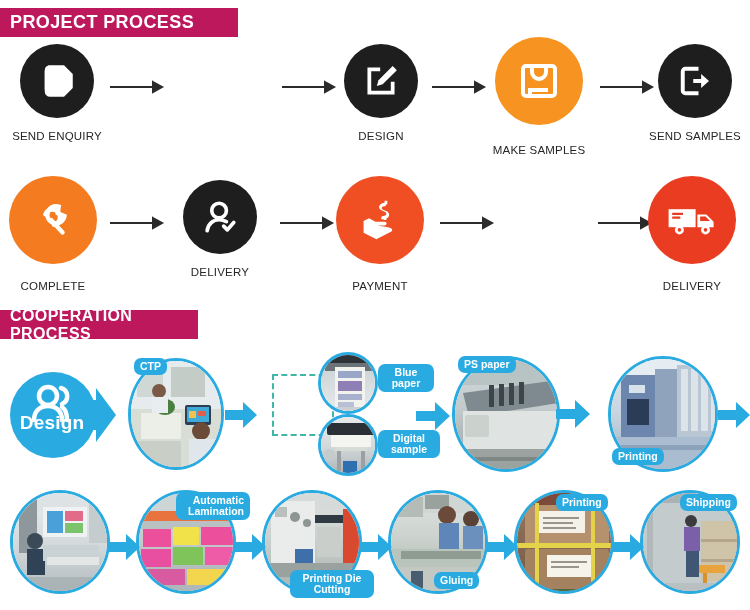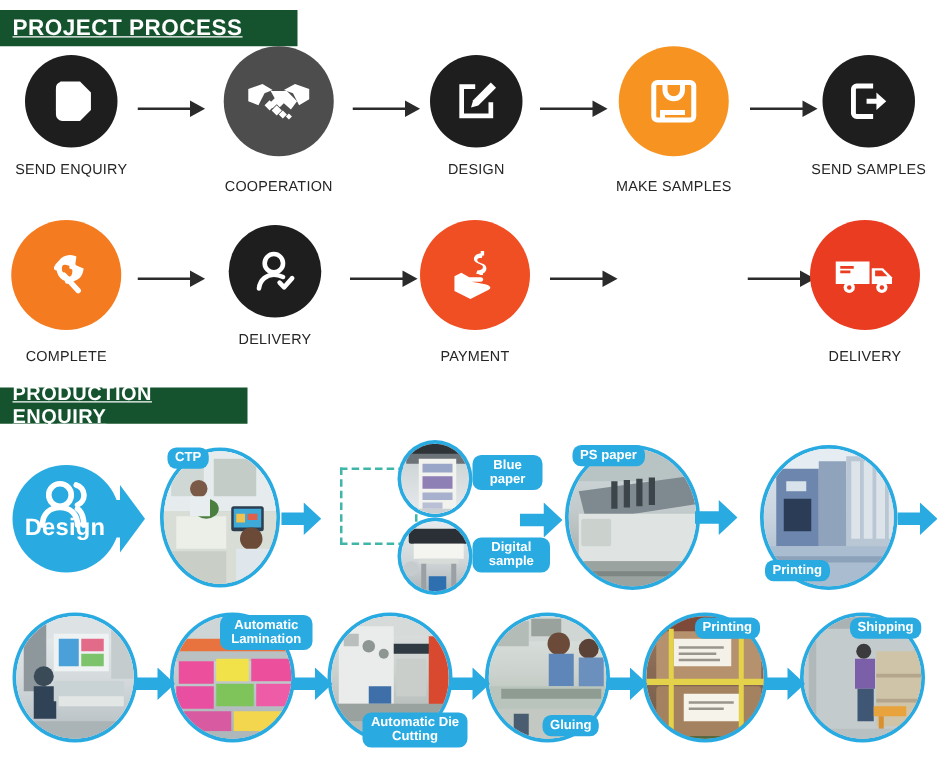--- a/index.html
+++ b/index.html
@@ -8,29 +8,28 @@
     background:#ffffff;
     font-family:"Liberation Sans", sans-serif;
     overflow:hidden;
     position:relative;
   }
   .stage{position:relative;width:750px;height:610px;}
 
   
   .banner{
     position:absolute;
-    background:#14532d;
+    background:#be185d;
     color:#ffffff;
     font-size:18px;
     font-weight:bold;
     letter-spacing:.4px;
     display:flex;align-items:center;
     padding:0 10px;
     box-sizing:border-box;
-    text-decoration:underline;
   }
   #banner-project{left:0;top:8px;width:238px;height:29px;}
   #banner-production{left:0;top:310px;width:198px;height:29px;font-size:16px;}
 
   
   .pp-row{position:absolute;left:0;width:750px;height:120px;}
   #pp-row-1{top:44px;}
   #pp-row-2{top:180px;}
 
   .pp-node{
@@ -137,30 +136,20 @@
       </div>
       <div class="pp-label">SEND ENQUIRY</div>
     </div>
 
     <div class="pp-arrow" style="left:110px;">
       <svg width="58" height="14" viewBox="0 0 58 14">
           <path d="M0 7h48M43 2l9 5-9 5z" stroke="#2B2B2B" stroke-width="2" fill="#2B2B2B"></path>
         </svg>
     </div>
 
-    <div class="pp-node big" style="left:158px;top:-7px;">
-      <div class="circle c-gray">
-        <svg width="52" height="40" viewBox="0 0 64 44">
-          <path fill="#fff" d="M2 10l14-5 10 6-8 3-6 12L2 22zM62 10L48 5l-11 6 9 3 6 12 10-6z"></path>
-          <path fill="#fff" d="M24 12h16l10 10-6 8-7-6-4 4-3-3-4 4-4-4 6-6z"></path>
-          <path fill="#fff" d="M18 26l5-5 5 5-5 5zM25 31l5-5 5 5-5 5zM32 35l4-4 4 4-4 4zM39 37l3-3 3 3-3 3z"></path>
-        </svg>
-      </div>
-      <div class="pp-label" style="margin-top:19px;">COOPERATION</div>
-    </div>
 
     <div class="pp-arrow" style="left:282px;">
       <svg width="58" height="14" viewBox="0 0 58 14">
           <path d="M0 7h48M43 2l9 5-9 5z" stroke="#2B2B2B" stroke-width="2" fill="#2B2B2B"></path>
         </svg>
     </div>
 
     <div class="pp-node" style="left:316px;">
       <div class="circle c-black">
         <svg width="40" height="40" viewBox="0 0 48 48">
@@ -276,21 +265,21 @@
           <circle cx="45" cy="33" r="5" fill="#fff"></circle>
           <circle cx="16" cy="33" r="2" fill="#EA3C21"></circle>
           <circle cx="45" cy="33" r="2" fill="#EA3C21"></circle>
           <path fill="#EA3C21" d="M8 14h12v2.5H8zM8 18h9v2.5H8z"></path>
         </svg>
       </div>
       <div class="pp-label" style="margin-top:16px;">DELIVERY</div>
     </div>
   </div>
 
-  <div class="banner" id="banner-production">PRODUCTION ENQUIRY</div>
+  <div class="banner" id="banner-production">COOPERATION PROCESS</div>
 
   <div class="prod-row" id="prod-row-1">
 
     <div class="design-badge" style="left:8px;top:18px;width:108px;height:90px;">
       <svg width="108" height="90" viewBox="0 0 108 90">
         <circle cx="45" cy="45" r="43" fill="#29ABE2"></circle>
         <path fill="#29ABE2" d="M70 30h18V18l20 27-20 27V60H70z"></path>
         <g fill="none" stroke="#fff" stroke-width="4.5" stroke-linecap="round">
           <circle cx="40" cy="26" r="9"></circle>
           <path d="M26 50c0-9 6-14 14-14s14 5 14 14"></path>
@@ -461,21 +450,21 @@
           <rect x="62" y="34" width="34" height="18" fill="#ec4f9b"></rect>
           <rect x="2" y="56" width="30" height="18" fill="#e94fa0"></rect>
           <rect x="34" y="54" width="30" height="18" fill="#7fc45b"></rect>
           <rect x="66" y="54" width="32" height="18" fill="#ee5ba6"></rect>
           <rect x="0" y="76" width="46" height="16" fill="#d85ba1"></rect>
           <rect x="48" y="76" width="52" height="16" fill="#f3d64e"></rect>
           <rect x="0" y="92" width="100" height="12" fill="#aeb7b9"></rect>
         </svg>
       </div>
     </div>
-    <div class="tag" style="left:176px;top:4px;width:62px;">Automatic
+    <div class="tag" style="left:176px;top:4px;width:62px;text-align:right;">Automatic
 Lamination</div>
 
     <div class="blue-arrow" style="left:234px;top:46px;">
       <svg width="32" height="26" viewBox="0 0 32 26">
           <path fill="#29ABE2" d="M0 8h18V0l14 13-14 13v-8H0z"></path>
         </svg>
     </div>
 
     <div class="photo-node" style="left:262px;top:2px;width:100px;height:104px;">
       <div class="ph" style="background:linear-gradient(#dfe3e2 0%,#cbd1cf 45%,#a9b0ad 100%);">
@@ -487,21 +476,21 @@
           <circle cx="42" cy="30" r="4" fill="#8e9694"></circle>
           <rect x="50" y="22" width="30" height="8" fill="#2f3a42"></rect>
           <rect x="78" y="16" width="16" height="58" fill="#d9492f"></rect>
           <rect x="52" y="34" width="24" height="30" fill="#c9cecb"></rect>
           <rect x="30" y="56" width="18" height="14" fill="#3e6fa8"></rect>
           <rect x="0" y="70" width="100" height="14" fill="#9aa29f"></rect>
           <rect x="0" y="84" width="100" height="20" fill="#b2b8b3"></rect>
         </svg>
       </div>
     </div>
-    <div class="tag" style="left:290px;top:82px;width:72px;">Automatic Die
+    <div class="tag" style="left:290px;top:82px;width:72px;">Printing Die
 Cutting</div>
 
     <div class="blue-arrow" style="left:360px;top:46px;">
       <svg width="32" height="26" viewBox="0 0 32 26">
           <path fill="#29ABE2" d="M0 8h18V0l14 13-14 13v-8H0z"></path>
         </svg>
     </div>
 
     <div class="photo-node" style="left:388px;top:2px;width:100px;height:104px;">
       <div class="ph" style="background:linear-gradient(#dfe5e3 0%,#ccd3ce 45%,#a8b0a8 100%);">

